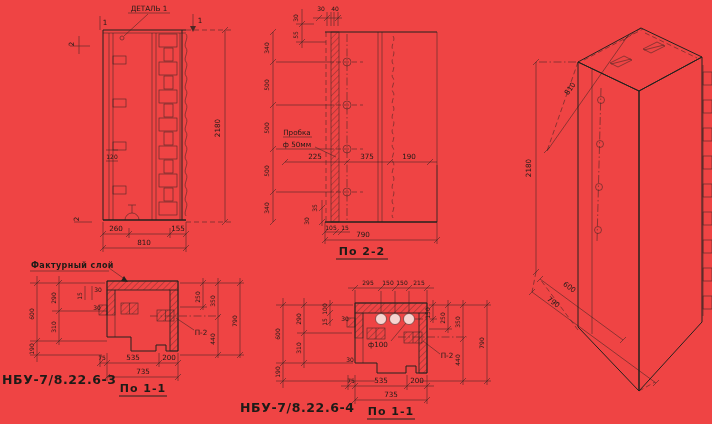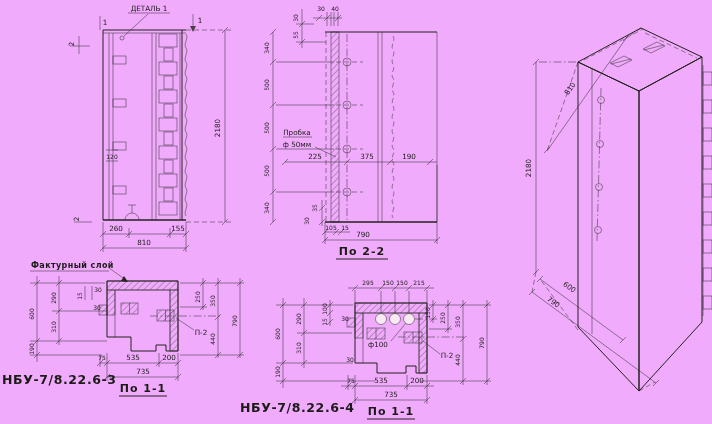--- a/index.html
+++ b/index.html
@@ -1,16 +1,16 @@
 <!DOCTYPE html>
 <html><head>
 <meta charset="utf-8">
 <style>
   html,body{margin:0;padding:0;background:#e9e7e1;}
-  .sheet{width:712px;height:424px;background:#f0abfc;position:relative;overflow:hidden;
+  .sheet{width:712px;height:424px;background:#ef4444;position:relative;overflow:hidden;
          font-family:"DejaVu Sans", sans-serif;}
   svg{display:block;}
   .s{stroke:#24221e;fill:none;stroke-width:1;stroke-linecap:butt;}
   .s2{stroke-width:1.6;}
   .t{stroke-width:.6;opacity:.8;}
   .dsh{stroke-dasharray:5 3;}
   .dd{stroke-dasharray:8 2.5 1.5 2.5;}
   text{fill:#1d1b17;font-size:7px;}
   .t6{font-size:6px;}
   .t7{font-size:7.2px;}

